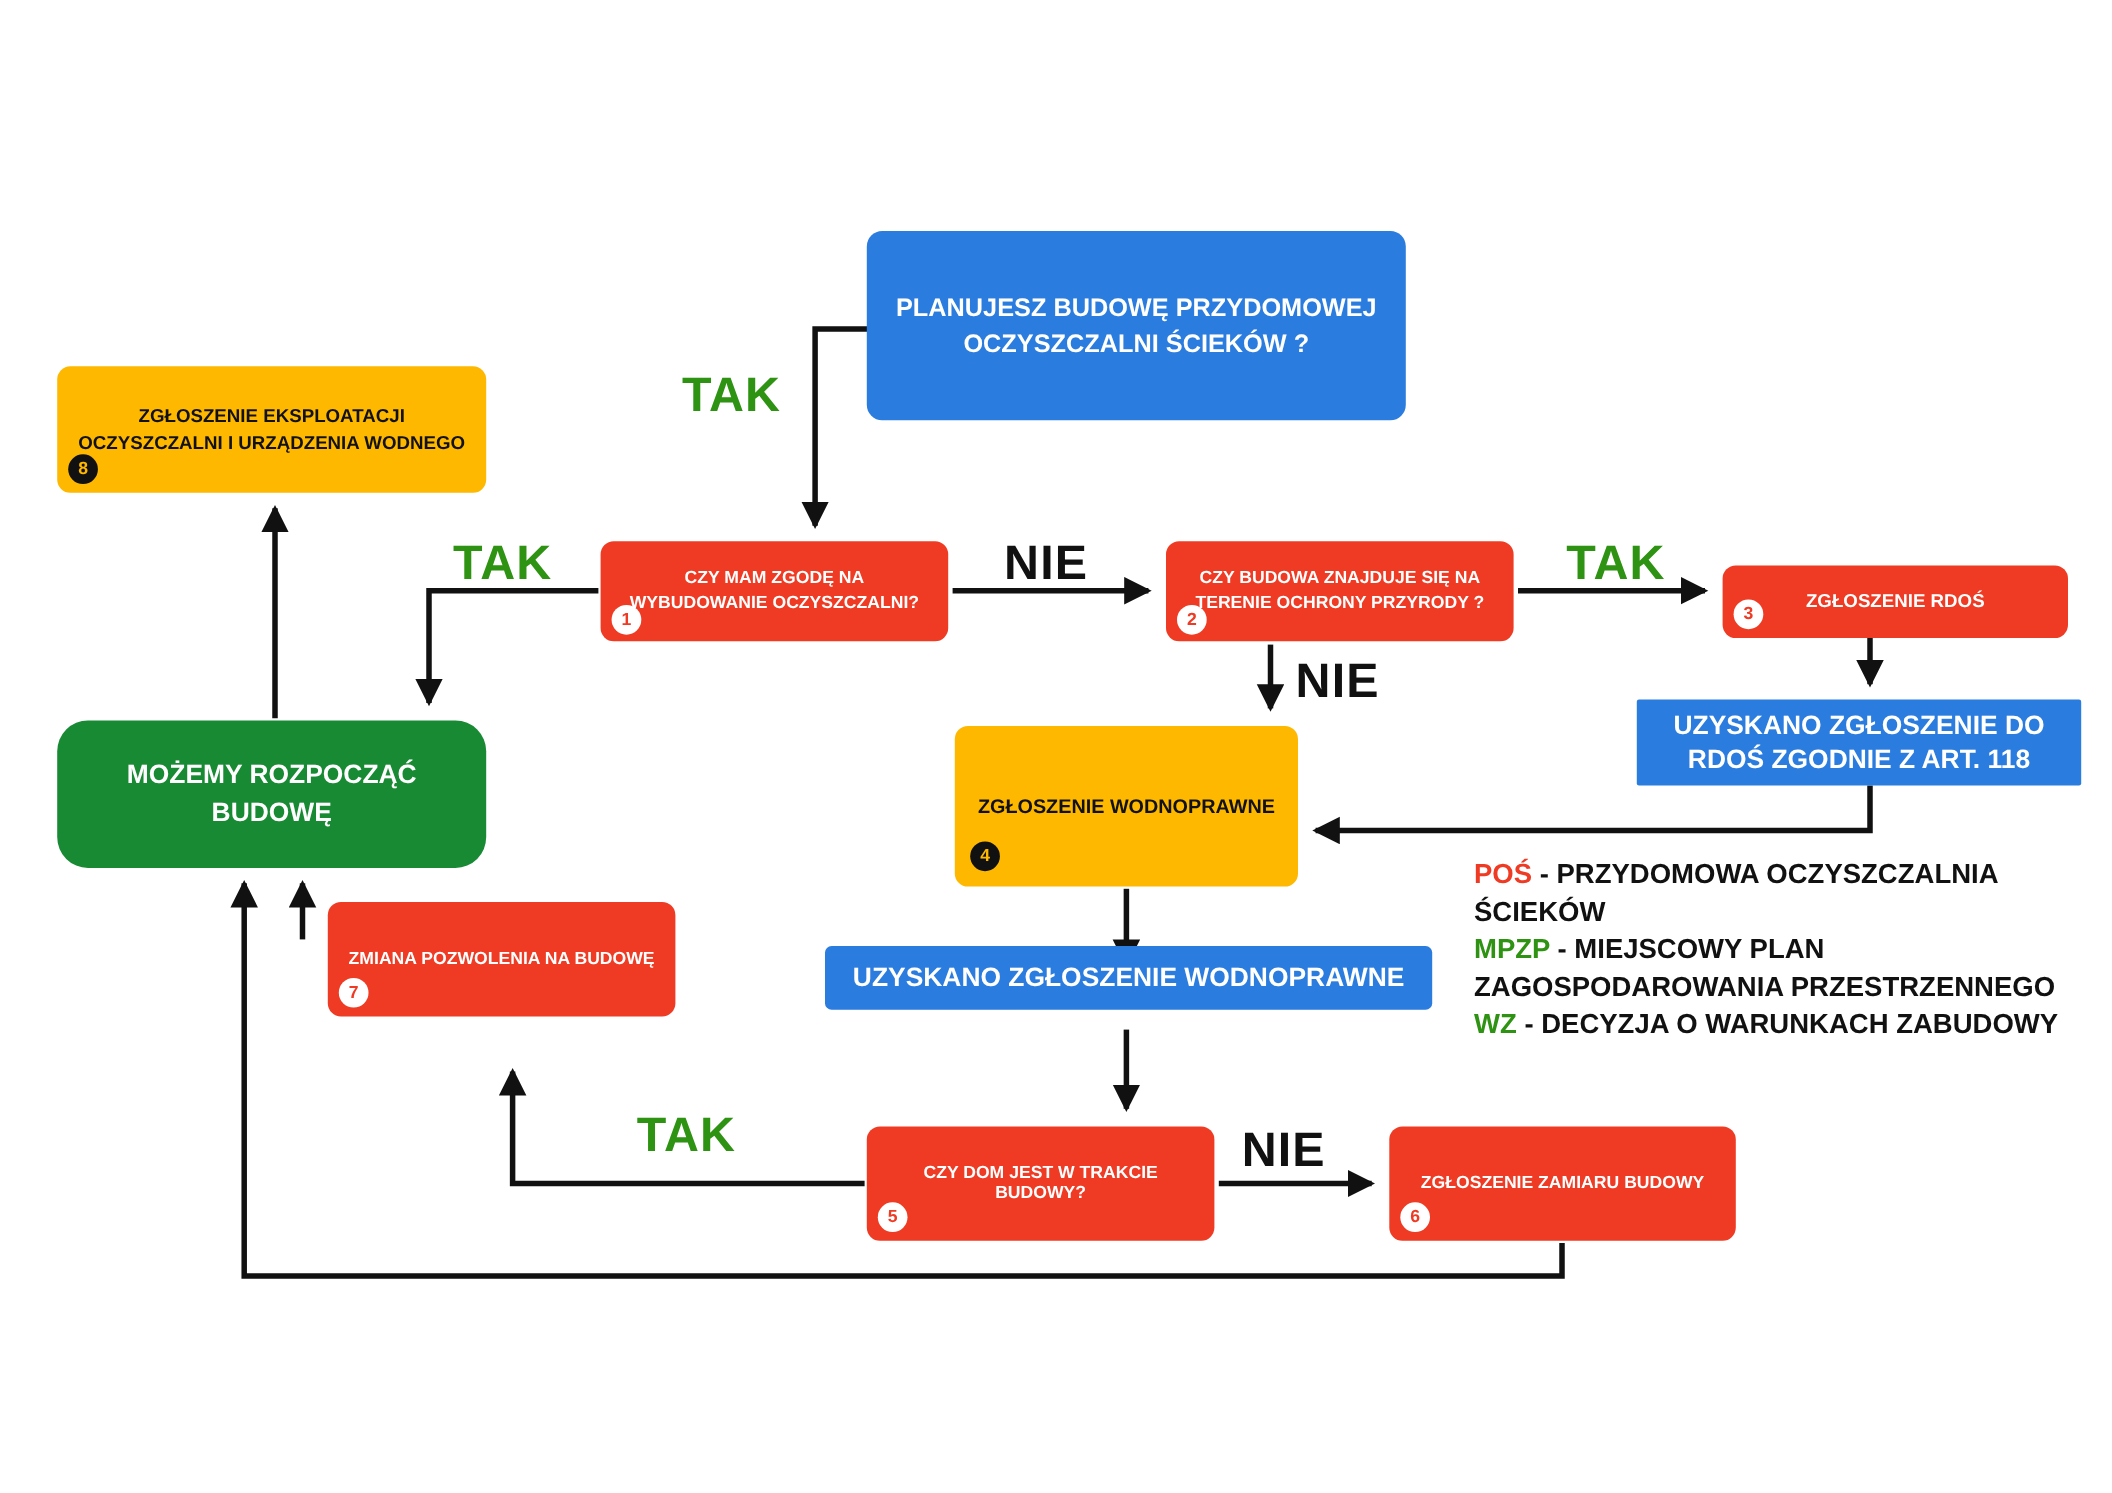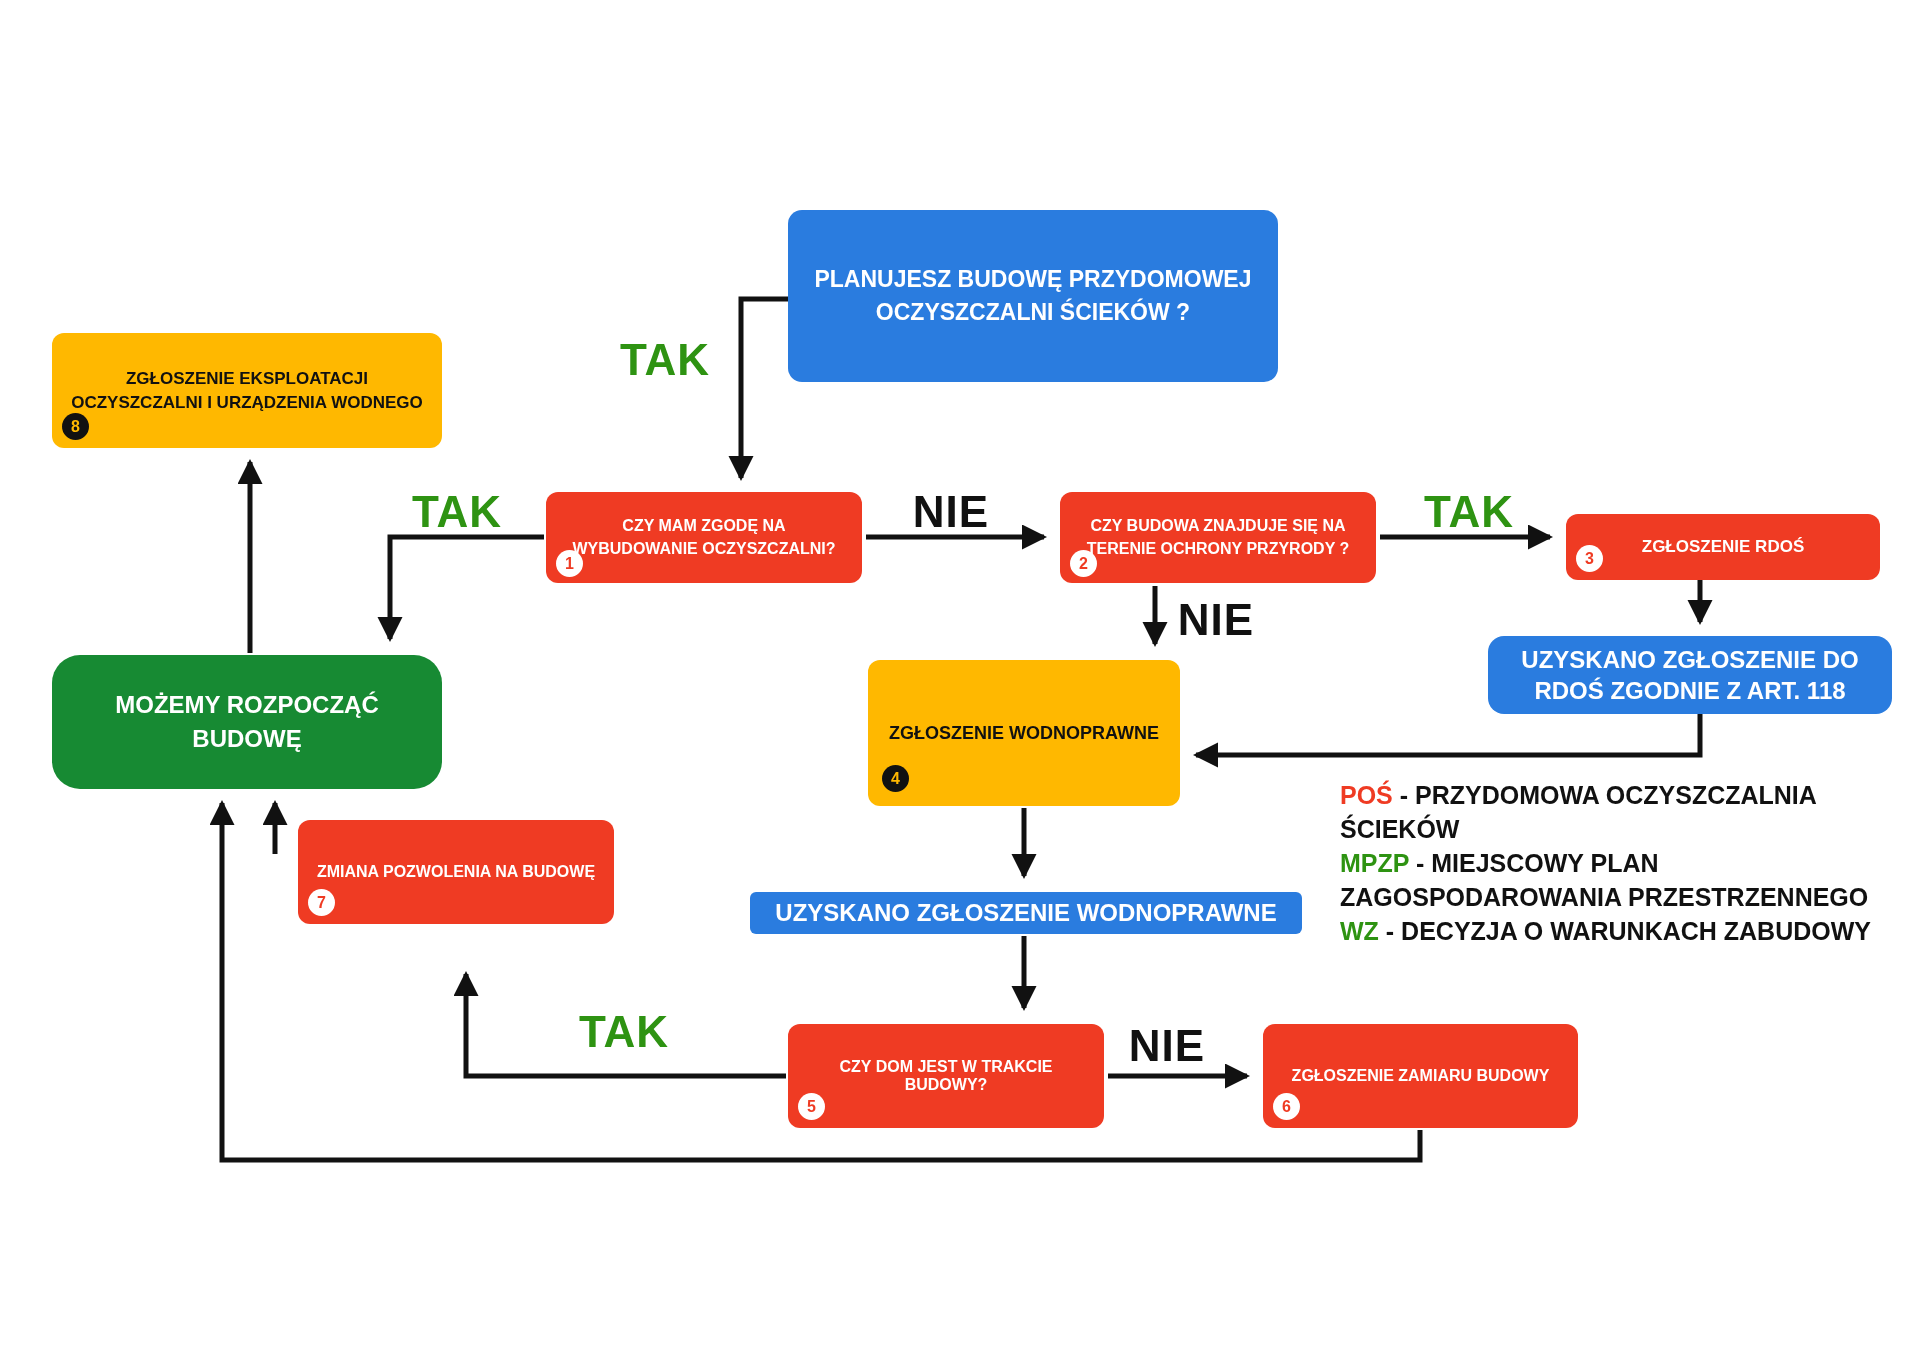--- a/index.html
+++ b/index.html
@@ -40,26 +40,26 @@
   }
   .edge-label.green{color:var(--green-text);}
   .edge-label.black{color:var(--ink);}
 
   
   .b-start   {left:788px;top:210px;width:490px;height:172px;font-size:23px;line-height:1.45;border-radius:14px;}
   .b-n8      {left:52px;top:333px;width:390px;height:115px;font-size:17px;line-height:1.4;}
   .b-n1      {left:546px;top:492px;width:316px;height:91px;font-size:16px;line-height:1.4;}
   .b-n2      {left:1060px;top:492px;width:316px;height:91px;font-size:16px;line-height:1.4;}
   .b-n3      {left:1566px;top:502px;width:314px;height:66px;font-size:17px;margin-top:12px;}
-  .b-rdosok  {left:1488px;top:636px;width:404px;height:78px;font-size:24px;line-height:1.3;border-radius:16px;}
+  .b-rdosok  {left:1488px;top:636px;width:404px;height:78px;font-size:24px;line-height:1.3;border-radius:2px;}
   .b-n4      {left:868px;top:660px;width:312px;height:146px;font-size:18px;}
   .b-go      {left:52px;top:655px;width:390px;height:134px;font-size:24px;line-height:1.4;border-radius:28px;}
   .b-go .label{max-width:270px;}
   .b-n7      {left:298px;top:820px;width:316px;height:104px;font-size:16px;line-height:1.4;}
-  .b-wodnook {left:750px;top:892px;width:552px;height:42px;font-size:24px;border-radius:6px;white-space:nowrap;text-align:center;}
+  .b-wodnook {left:750px;top:860px;width:552px;height:58px;font-size:24px;border-radius:6px;white-space:nowrap;text-align:center;}
   .b-n5      {left:788px;top:1024px;width:316px;height:104px;font-size:16px;padding:10px 8px;}
   .b-n6      {left:1263px;top:1024px;width:315px;height:104px;font-size:16px;}
 
   
   .legend{
     position:absolute;left:1340px;top:778px;width:575px;
     font-size:25px;font-weight:bold;color:var(--ink);line-height:1.36;
   }
   .legend .abbr-red{color:var(--red);}
   .legend .abbr-green{color:var(--green-text);}

